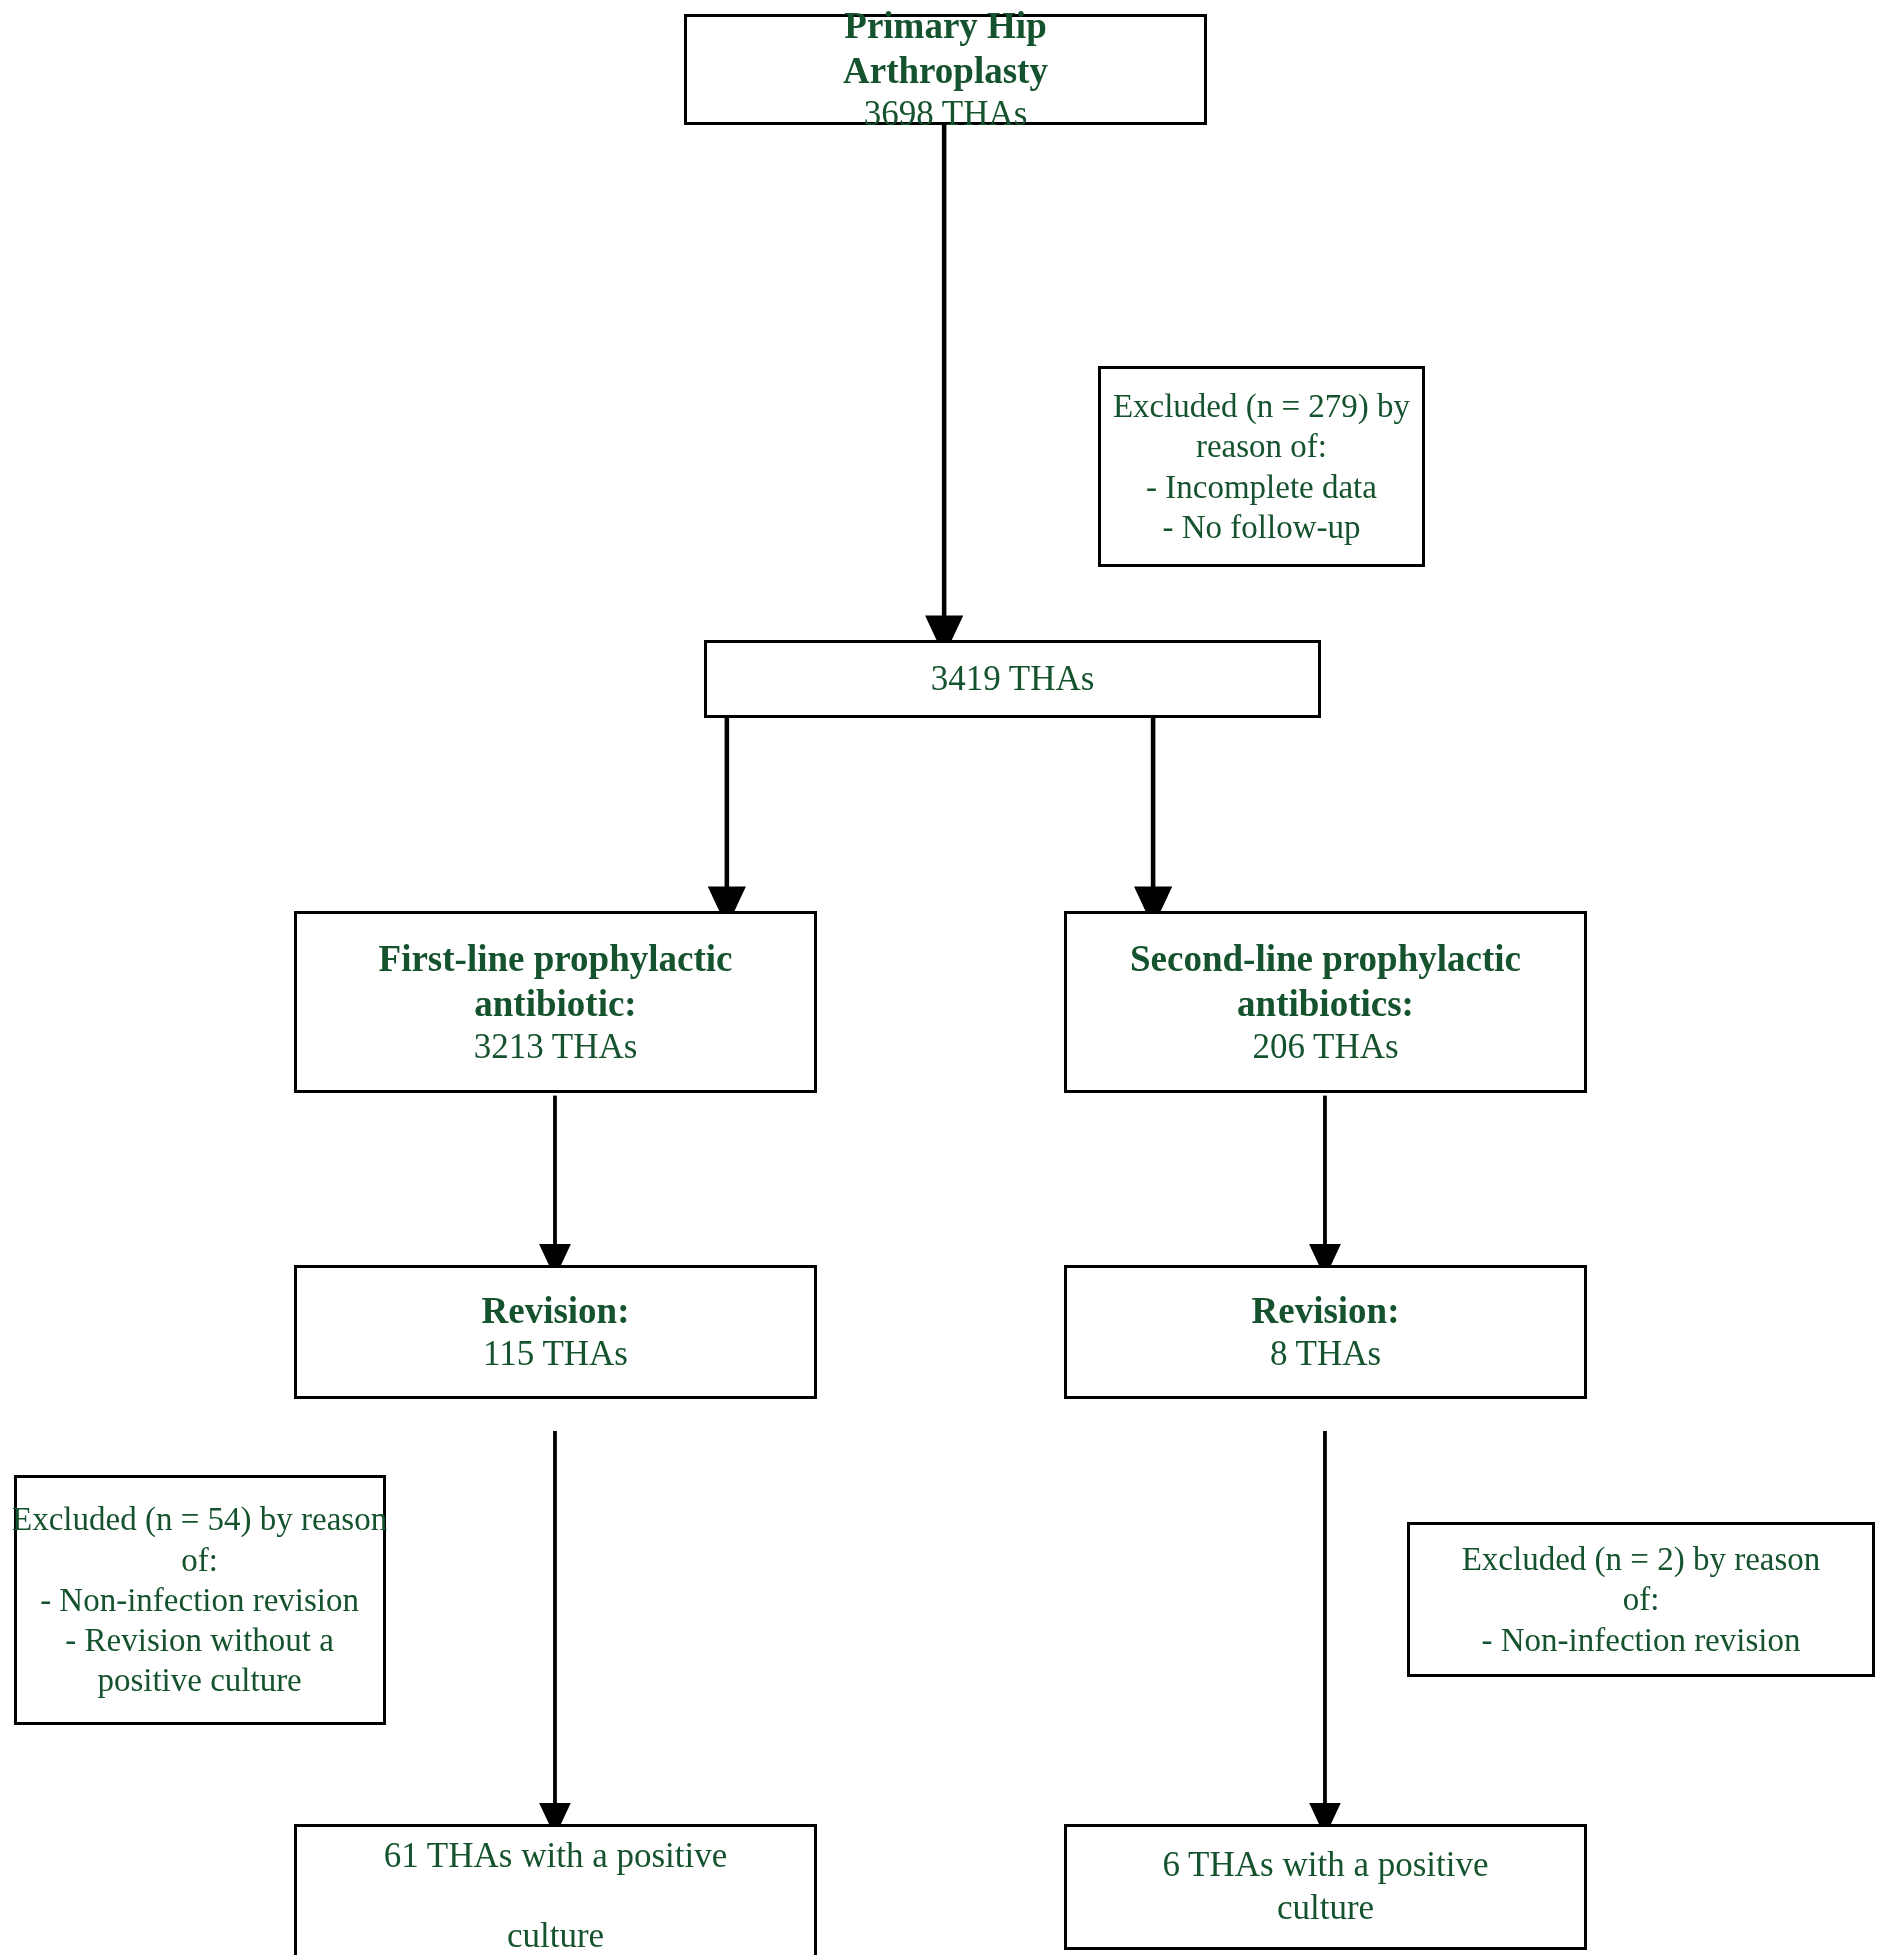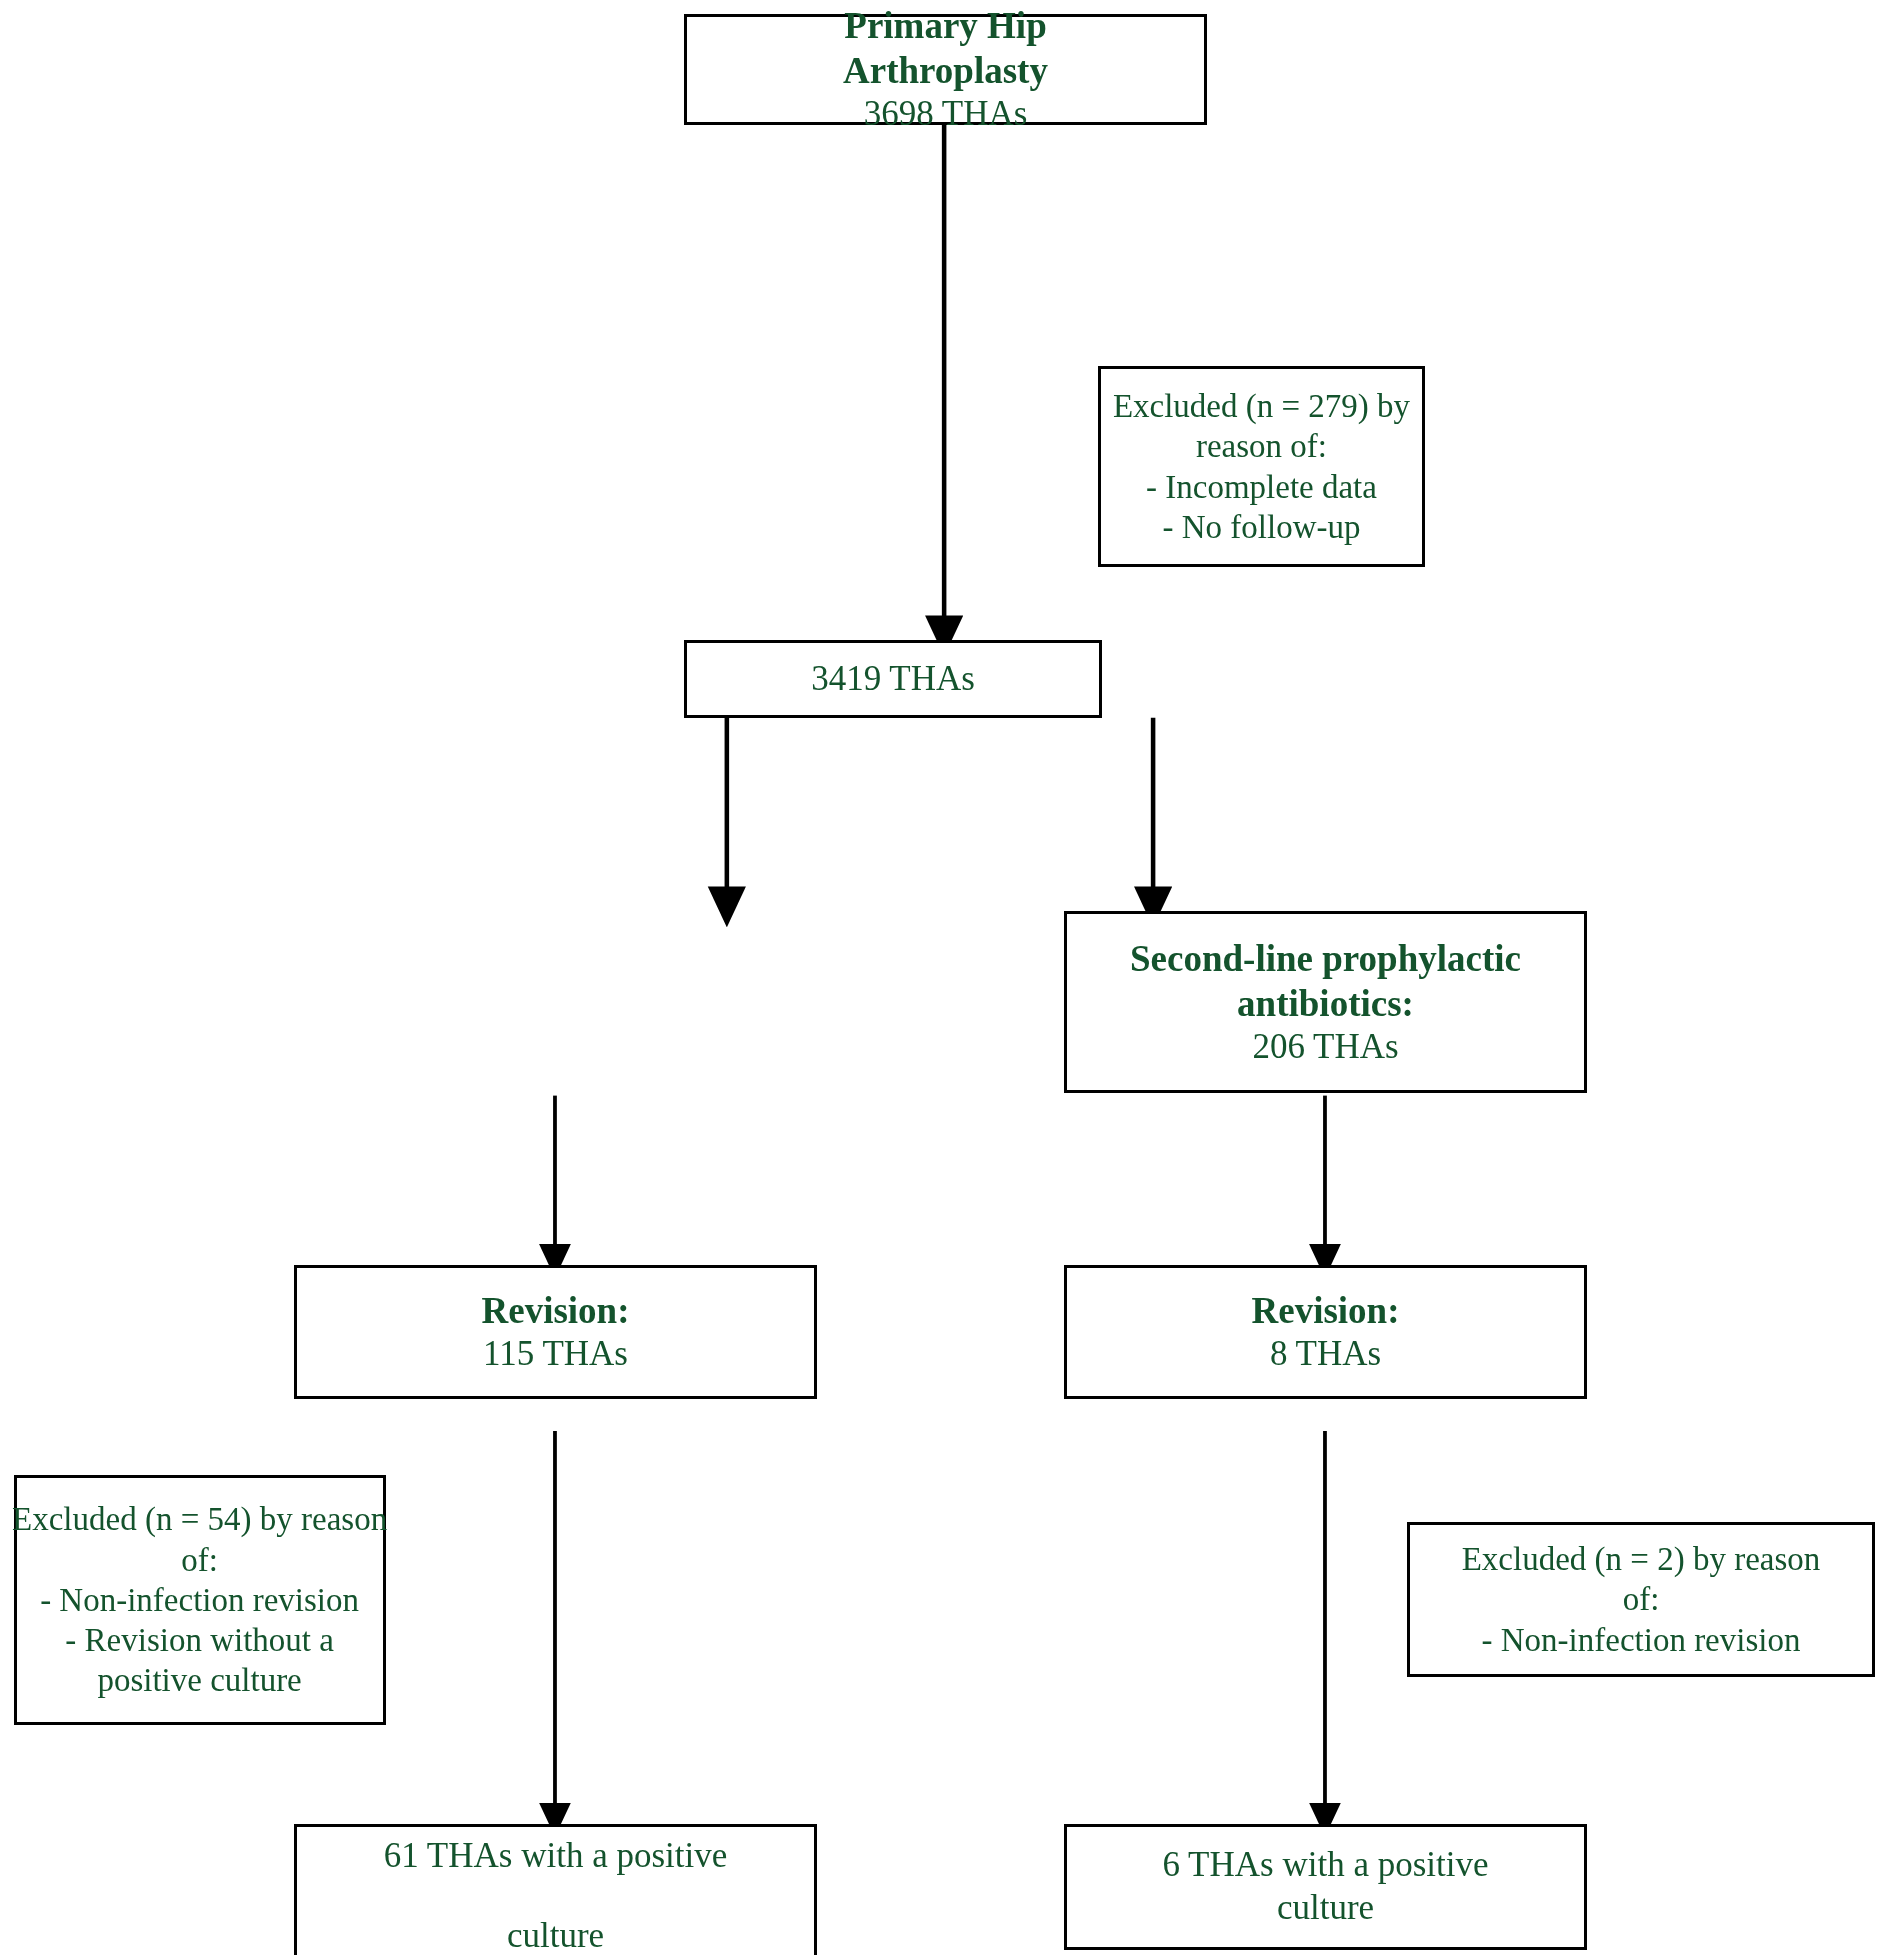--- a/index.html
+++ b/index.html
@@ -88,24 +88,29 @@
     <span class="ln t-mid">3698 THAs</span>
   </div>
 
   <div class="node" style="left:1098px; top:324px; width:327px; height:201px;margin-top:42px;">
     <span class="ln t-sm">Excluded (n = 279) by</span>
     <span class="ln t-sm">reason of:</span>
     <span class="ln t-sm">- Incomplete data</span>
     <span class="ln t-sm">- No follow-up</span>
   </div>
 
-  <div class="node" style="left:684px; top:640px; width:418px; height:78px;justify-content:center;">
+  <div class="node" style="left:704px; top:640px; width:617px; height:78px;justify-content:center;">
     <span class="ln t-mid">3419 THAs</span>
   </div>
 
+  <div class="node" style="left:294px; top:911px; width:523px; height:182px;">
+    <span class="ln t-big bold">First-line prophylactic</span>
+    <span class="ln t-big bold">antibiotic:</span>
+    <span class="ln t-mid">3213 THAs</span>
+  </div>
 
   <div class="node" style="left:1064px; top:911px; width:523px; height:182px;">
     <span class="ln t-big bold">Second-line prophylactic</span>
     <span class="ln t-big bold">antibiotics:</span>
     <span class="ln t-mid">206 THAs</span>
   </div>
 
   <div class="node" style="left:294px; top:1265px; width:523px; height:134px;">
     <span class="ln t-big bold">Revision:</span>
     <span class="ln t-mid">115 THAs</span>

